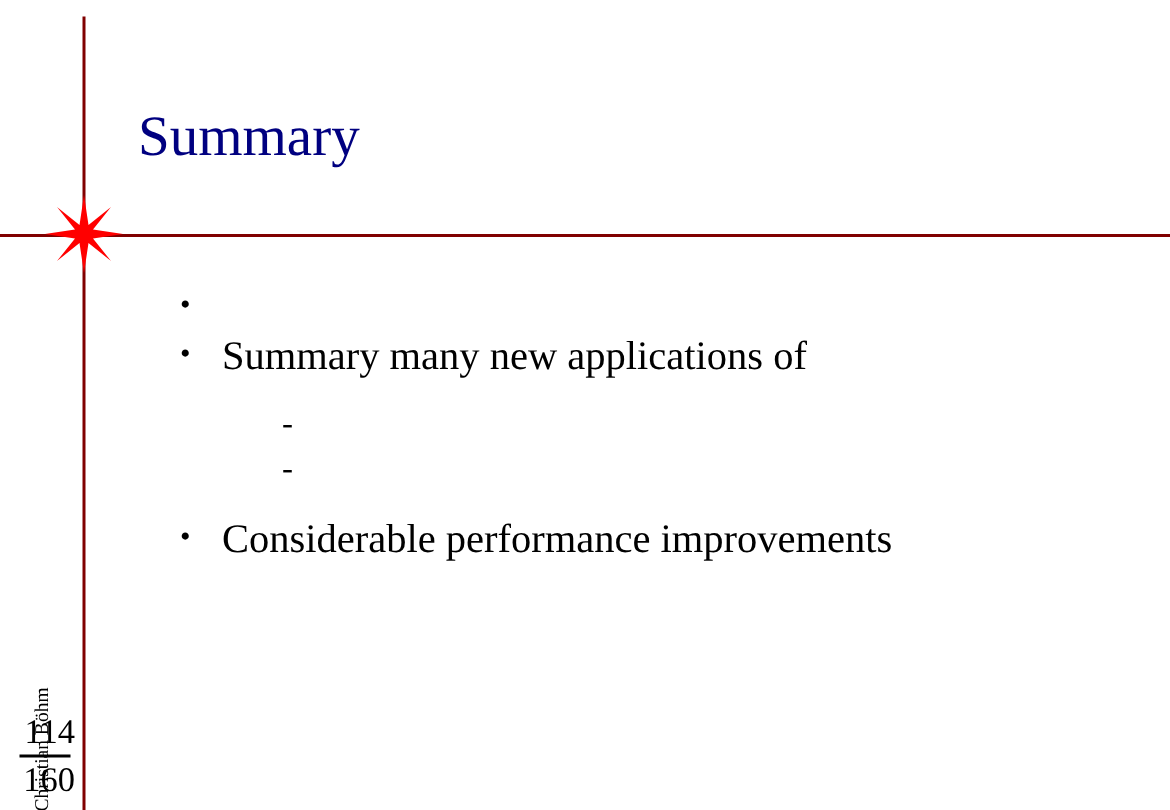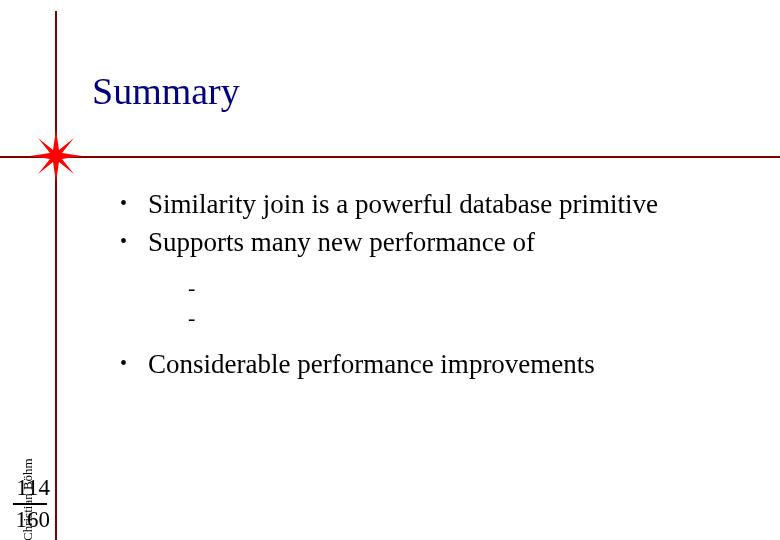--- a/index.html
+++ b/index.html
@@ -36,25 +36,24 @@
       <polygon fill="#FF0000" points="0,-26 3,-6 18,-18 6,-3 26,0 6,3 18,18 3,6 0,26 -3,6 -18,18 -6,3 -26,0 -6,-3 -18,-18 -3,-6"></polygon>
     </svg>
   </div>
 
   <div class="title">Summary</div>
 
   <div class="content">
     <ul class="ul1">
       <li class="li1">
         <span class="b1">•</span>
-        <span>Similarity join is a powerful database primitive</span>
       </li>
       <li class="li1">
         <span class="b1">•</span>
-        <span>Supports many new performance of</span>
+        <span>Summary many new applications of</span>
       </li>
     </ul>
     <ul class="ul2">
       <li class="li2">
         <span class="b2">-</span>
       </li>
       <li class="li2">
         <span class="b2">-</span>
       </li>
     </ul>

